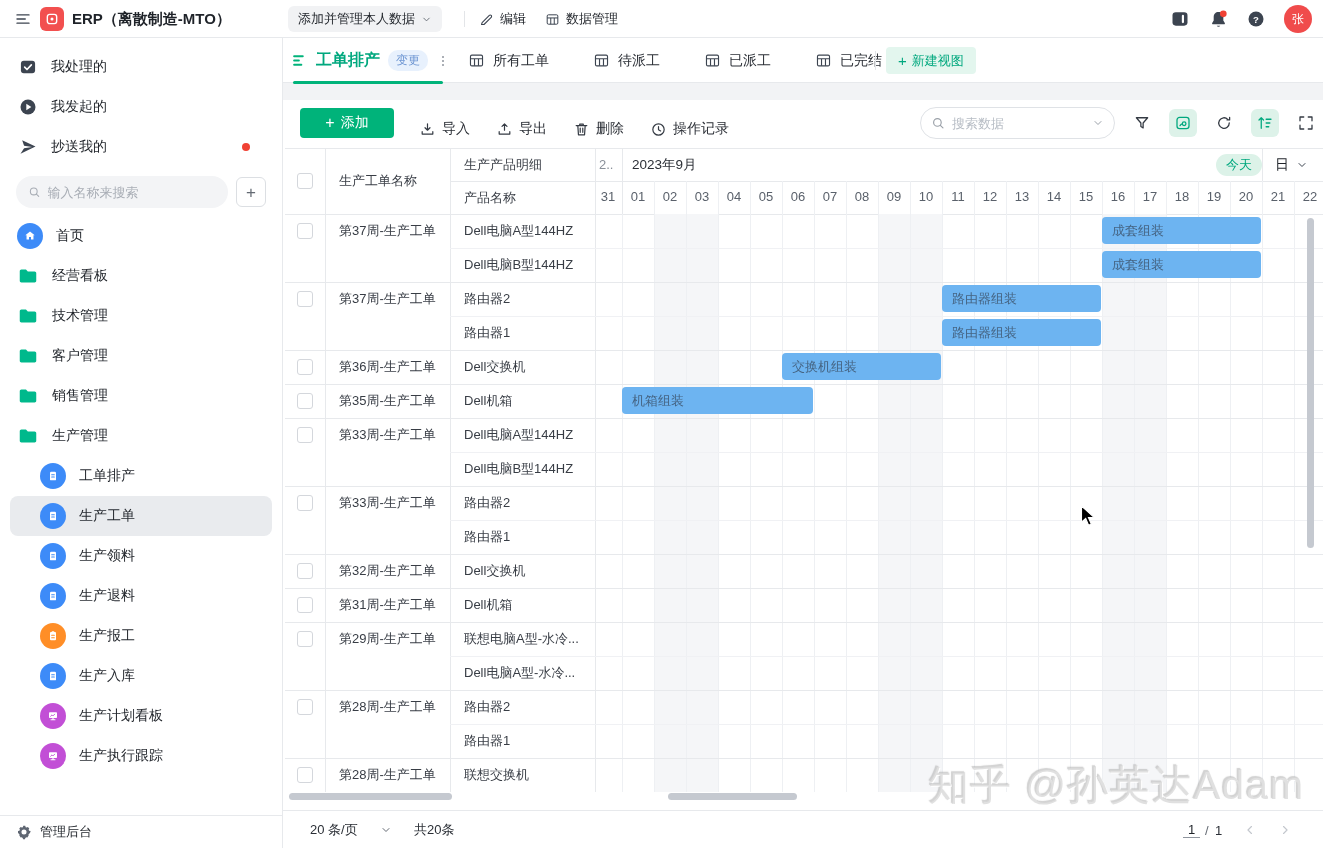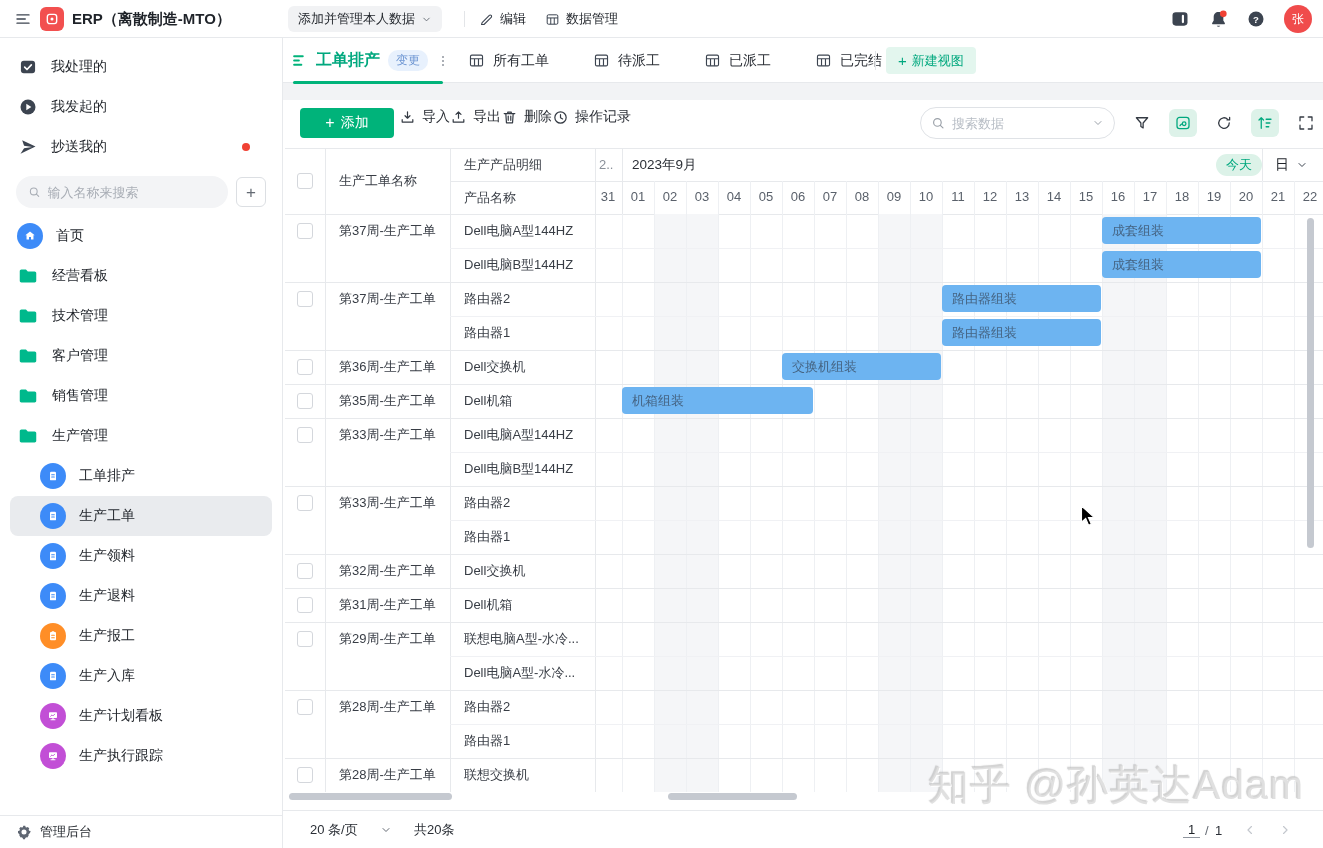--- a/index.html
+++ b/index.html
@@ -38,21 +38,21 @@
   .badge{background:#e8f1fd;color:#6d95d2;font-size:12px;border-radius:10px;padding:2px 8px;}
   .underline{position:absolute;left:2px;bottom:-1px;width:150px;height:3px;background:#00b37a;border-radius:2px;}
   #tabs{position:absolute;left:170px;top:0;height:45px;display:flex;align-items:center;gap:44px;padding-left:15px;}
   .otab{display:flex;align-items:center;gap:8px;font-size:14px;color:#2b2f36;cursor:pointer;white-space:nowrap;}
   .tdiv{position:absolute;left:592px;top:13px;width:1px;height:19px;background:#e3e5e8;}
   .newview{position:absolute;left:603px;top:9px;height:27px;display:flex;align-items:center;gap:5px;background:#e3f6ee;color:#00a87e;border:none;border-radius:4px;font-size:13px;padding:0 12px;font-family:inherit;cursor:pointer;}
   #band{position:absolute;left:283px;top:83px;width:1040px;height:17px;background:#f2f3f5;}
   
   #card{position:absolute;left:283px;top:100px;width:1040px;height:710px;background:#fff;}
   #addbtn{position:absolute;left:17px;top:8px;height:30px;width:94px;background:#00b37a;color:#fff;border:none;border-radius:4px;font-size:14px;font-family:inherit;display:flex;align-items:center;justify-content:center;gap:6px;cursor:pointer;}
-  #toolbtns{position:absolute;left:116px;top:8px;height:30px;display:flex;align-items:flex-start;}
+  #toolbtns{position:absolute;left:136px;top:8px;height:30px;display:flex;align-items:flex-end;gap:26px;}
   .tbtn{display:flex;align-items:center;gap:6px;font-size:14px;color:#2b2f36;background:none;border:none;font-family:inherit;cursor:pointer;white-space:nowrap;}
   .search{position:absolute;left:637px;top:7px;width:195px;height:32px;border:1px solid #dfe2e6;border-radius:16px;display:flex;align-items:center;gap:7px;padding:0 10px;}
   .search input{border:none;outline:none;background:transparent;font-size:13px;flex:1;min-width:0;font-family:inherit;}
   .search input::placeholder{color:#b6bcc4;}
   #ricons{position:absolute;left:845px;top:7px;height:32px;display:flex;align-items:center;gap:13px;}
   .ibtn{width:28px;height:28px;border-radius:6px;display:flex;align-items:center;justify-content:center;cursor:pointer;background:transparent;border:none;}
   .ibtn.active{background:#ddf2e9;}
   
   .hline,.vline{position:absolute;background:#e7e9ec;}
   .cellTxt{position:absolute;font-size:13px;color:#383d45;white-space:nowrap;overflow:hidden;text-overflow:ellipsis;}

